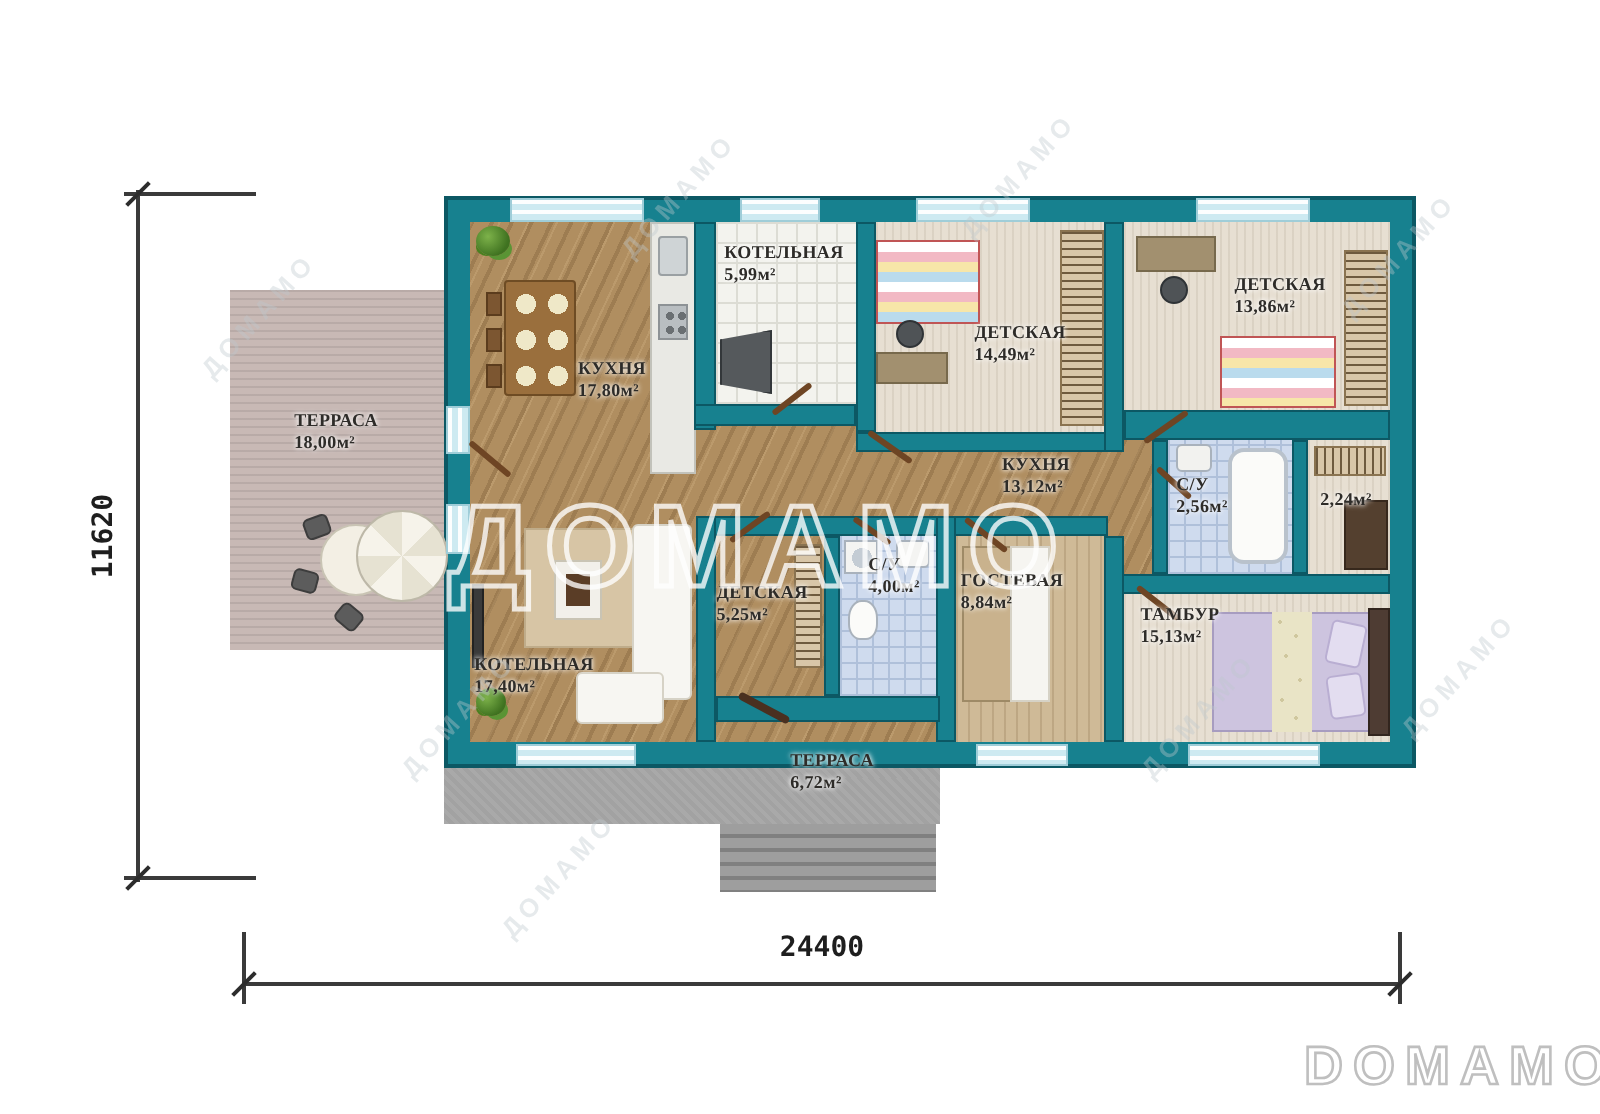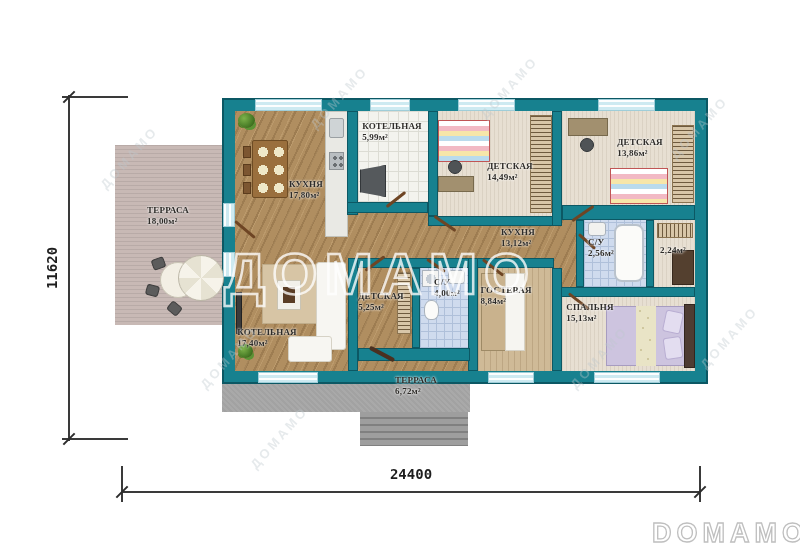--- a/index.html
+++ b/index.html
@@ -206,21 +206,21 @@
   <div class="abs rlabel" style="left:381px;top:302px;">
     <span>ДЕТСКАЯ</span><br>
     <span>5,25м²</span></div>
   <div class="abs rlabel" style="left:447px;top:288px;">
     <span>С/У</span><br>
     <span>4,00м²</span></div>
   <div class="abs rlabel" style="left:506px;top:296px;">
     <span>ГОСТЕВАЯ</span><br>
     <span>8,84м²</span></div>
   <div class="abs rlabel" style="left:590px;top:313px;">
-    <span>СПАЛЬНЯ</span><br>
+    <span>ТАМБУР</span><br>
     <span>15,13м²</span></div>
   <div class="abs rlabel" style="left:267px;top:338px;">
     <span>КОТЕЛЬНАЯ</span><br>
     <span>17,40м²</span></div>
   <div class="abs rlabel" style="left:416px;top:386px;">
     <span>ТЕРРАСА</span><br>
     <span>6,72м²</span></div>
 
   <div class="abs dim" style="left:68px;top:95px;width:2px;height:346px;"></div>
   <div class="abs dim" style="left:62px;top:96px;width:66px;height:2px;"></div>

